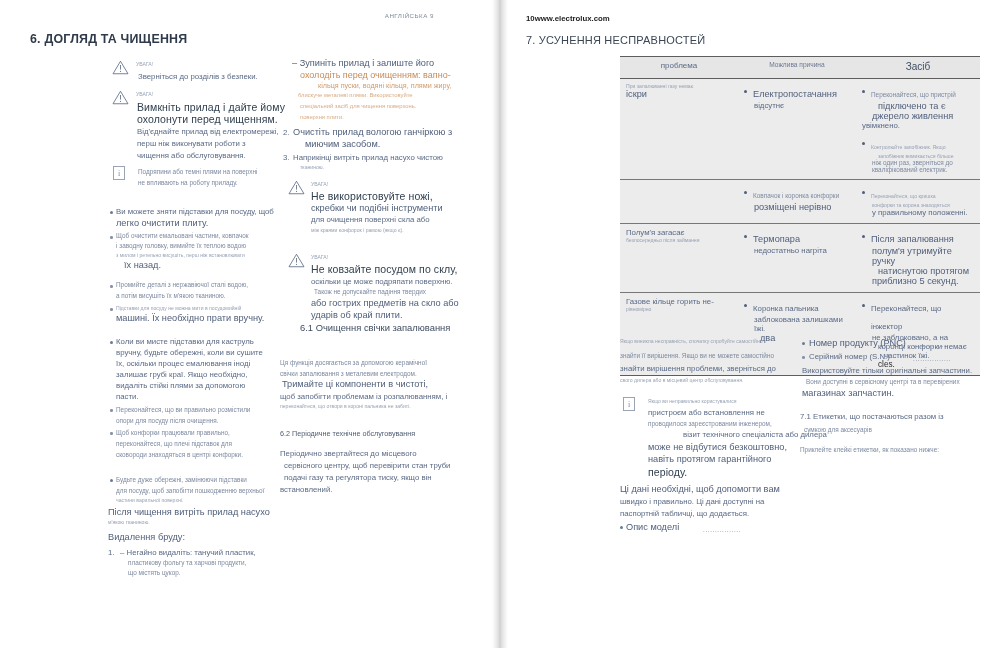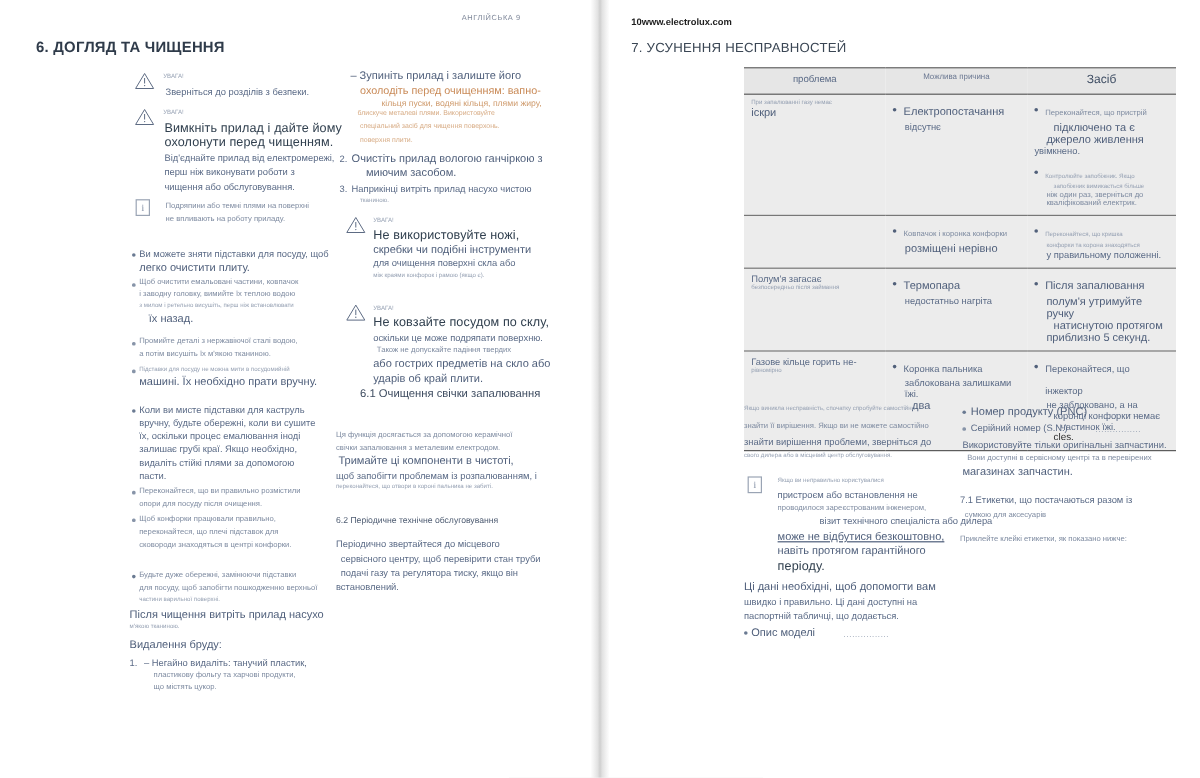--- a/index.html
+++ b/index.html
@@ -390,21 +390,21 @@
 
     <div class="t blue-md" style="left:294px; top:366px;">Використовуйте тільки оригінальні запчастини.</div>
     <div class="t blue-sm" style="left:298px; top:378px;">Вони доступні в сервісному центрі та в перевірених</div>
     <div class="t blue-lg" style="left:294px; top:388px;">магазинах запчастин.</div>
 
     <div class="info-box" style="left:115px; top:397px;">i</div>
     <div class="t blue-xs" style="left:140px; top:398px;">Якщо ви неправильно користувалися</div>
     <div class="t blue-md" style="left:140px; top:408px;text-align:center;">пристроєм або встановлення не</div>
     <div class="t blue-sm" style="left:140px; top:420px;">проводилося зареєстрованим інженером,</div>
     <div class="t blue-md" style="left:138px; top:430px;padding-left:37px;">візит технічного спеціаліста або дилера</div>
-    <div class="t blue-lg" style="left:140px; top:442px;text-decoration:underline;">може не відбутися безкоштовно,</div>
+    <div class="t blue-lg" style="left:140px; top:442px;">може не відбутися безкоштовно,</div>
     <div class="t blue-lg" style="left:140px; top:454px;">навіть протягом гарантійного</div>
     <div class="t blue-xl dark" style="left:140px; top:466px;">періоду.</div>
 
     <div class="t blue-lg" style="left:112px; top:484px;">Ці дані необхідні, щоб допомогти вам</div>
     <div class="t blue-md" style="left:112px; top:497px;">швидко і правильно. Ці дані доступні на</div>
     <div class="t blue-md" style="left:112px; top:509px;">паспортній табличці, що додається.</div>
     <div class="bullet" style="left:112px; top:526px;"></div>
     <div class="t blue-lg" style="left:118px; top:522px;">Опис моделі</div>
     <div class="t blue-sm dotted" style="left:195px; top:526px;">................</div>
 

